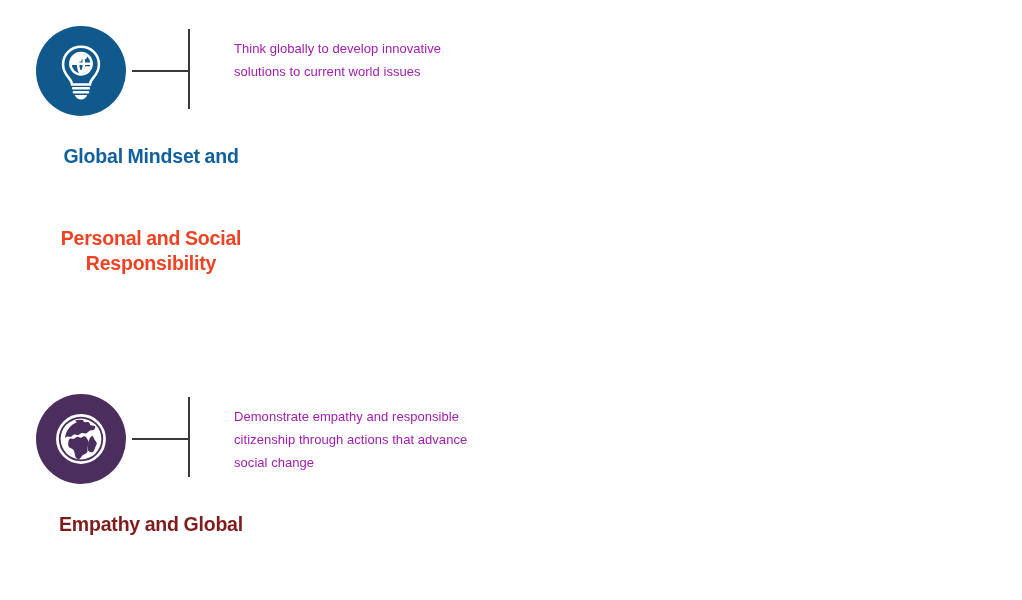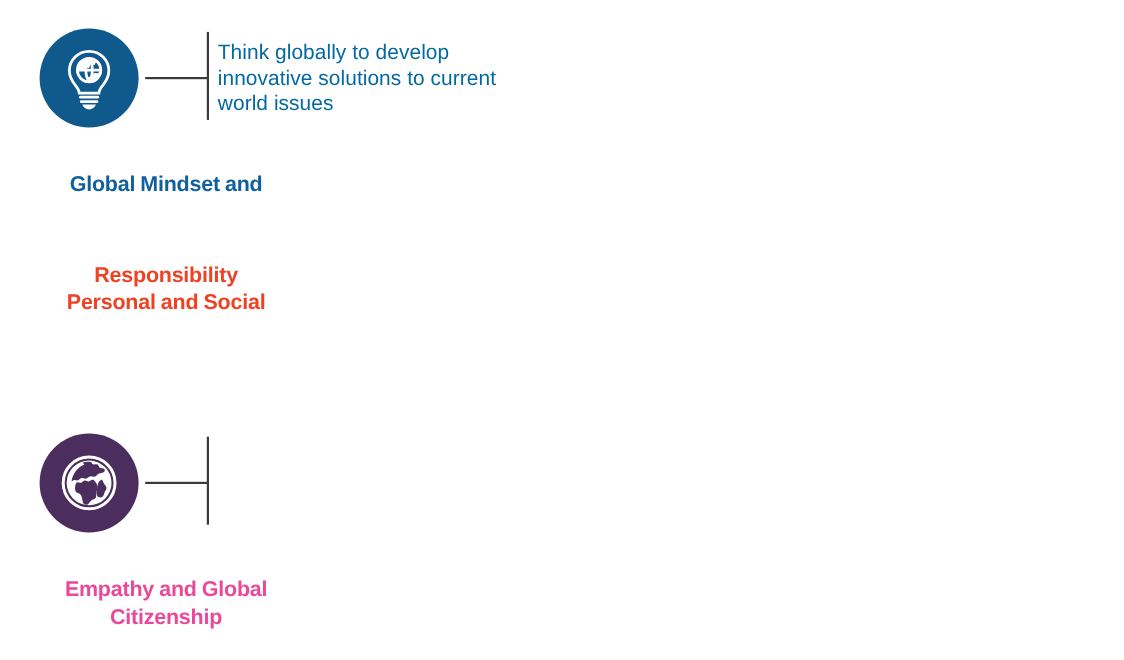--- a/index.html
+++ b/index.html
@@ -83,42 +83,43 @@
     top: 3px;
     width: 2px;
     height: 80px;
     background: #3a3a3c;
   }
 
   .desc {
     flex: 1 1 auto;
     padding-top: 11px;
     padding-right: 14px;
-    font-size: 19px;
+    font-size: 13px;
     line-height: 23px;
-    color: #0369a1;
+    color: #a21caf;
     letter-spacing: 0.05px;
     max-width: 310px;
+    margin-left: 36px;
   }
 
   
   .heading {
-    margin-top: 26px;
+    margin-top: 14px;
     width: 230px;
     text-align: center;
     font-size: 19.5px;
     line-height: 25px;
     font-weight: bold;
     letter-spacing: -0.2px;
     word-spacing: -0.5px;
   }
 
   .heading.blue   { color: #10609e; }
   .heading.orange { color: #ef4123; }
-  .heading.purple { color: #ec4899; }
+  .heading.purple { color: #7f1d1d; }
 
   .badge.blue   { background: #10598d; }
   .badge.orange { background: #ef4123; }
   .badge.purple { background: #4b2e5e; }
 </style>
 </head>
 <body>
 
 <div class="infographic">
   <div class="grid">
@@ -158,22 +159,22 @@
       <div class="cell-top">
         
         
         
       </div>
 
     </div>
 
     <div class="cell col-left">
       <div class="heading orange">
+        <div>Personal and Social</div>
         <div>Responsibility</div>
-        <div>Personal and Social</div>
       </div>
     </div>
 
     <div class="cell col-right">
       <div class="cell-top">
         
         
         
       </div>
 
@@ -189,24 +190,24 @@
               <path d="M25.5 11.5 c2.6-0.6 5.4-0.8 8-0.4 1.4 0.2 1 1.7 2.3 2.2 1.6 0.6 3.4-0.4 4.9 0.4 1.3 0.7 0.9 2.4 2.2 3.1 1.4 0.8 3.2 0.1 4.4 1.2 1.1 1 0.2 2.6-0.8 3.4 -1.3 1-3.1 0.6-4.6 1.2 -1.7 0.7-2.5 2.7-4.3 3.2 -1.6 0.4-3.2-0.6-4.8-0.3 -1.5 0.3-2.3 1.9-3.8 2.2 -1.6 0.3-3.1-0.9-4.7-0.6 -1.4 0.3-2 1.9-3.4 2.3 -1.3 0.3-2.6-0.5-3.9-0.2 -1 0.2-1.6 1.2-2.6 1.4 0.8-7.5 5.8-14.1 12.9-17.1 Z"></path>
               <path d="M19.5 31.5 c1.5-0.4 3 0.6 4.5 0.3 1.4-0.3 2-1.8 3.4-2.1 1.5-0.3 2.8 0.9 4.3 0.8 1.4-0.1 2.3-1.5 3.7-1.6 1.5-0.1 2.5 1.4 3.3 2.7 0.9 1.5 1.9 3 2 4.7 0.1 1.8-1.3 3.3-1.6 5.1 -0.3 1.9 0.6 4-0.4 5.6 -1 1.6-3.3 1.7-4.8 2.8 -1.4 1.1-1.9 3.1-3.4 3.9 -1.2 0.6-2.8 0.2-3.8-0.7 -1.2-1.1-1.2-3-1.6-4.6 -0.4-1.6-0.5-3.4-1.6-4.6 -1.1-1.2-3-1.2-4.2-2.3 -1.2-1.1-1.5-3-1.4-4.6 0.1-1.7 0.3-3.6 1.4-4.9 0.6-0.7 1.4-1.2 2.2-1.5 Z"></path>
               <path d="M44.5 28.5 c1.3 0.9 1.6 2.7 2.4 4 0.8 1.4 2.3 2.4 2.5 4 0.2 1.7-1.1 3.2-1.8 4.8 -0.7 1.6-0.9 3.6-2.3 4.7 -1.1 0.9-2.8 0.7-4 0.1 -1.3-0.7-1.8-2.3-2-3.7 -0.3-1.8 0.5-3.6 0.9-5.4 0.4-1.8 0.4-3.7 1.2-5.3 0.6-1.3 1.7-2.4 3.1-3.2 Z"></path>
             </g>
           </svg>
         </div>
         <div class="connector">
           <div class="h-line"></div>
           <div class="v-line"></div>
         </div>
+        <div class="desc">Demonstrate empathy and responsible citizenship through actions that advance social change</div>
       </div>
       <div class="heading purple">
         <div>Empathy and Global</div>
-        <div>Citizenship</div>
       </div>
     </div>
 
     <div class="cell col-right">
       <div class="cell-top">
         
         
         
       </div>
 

